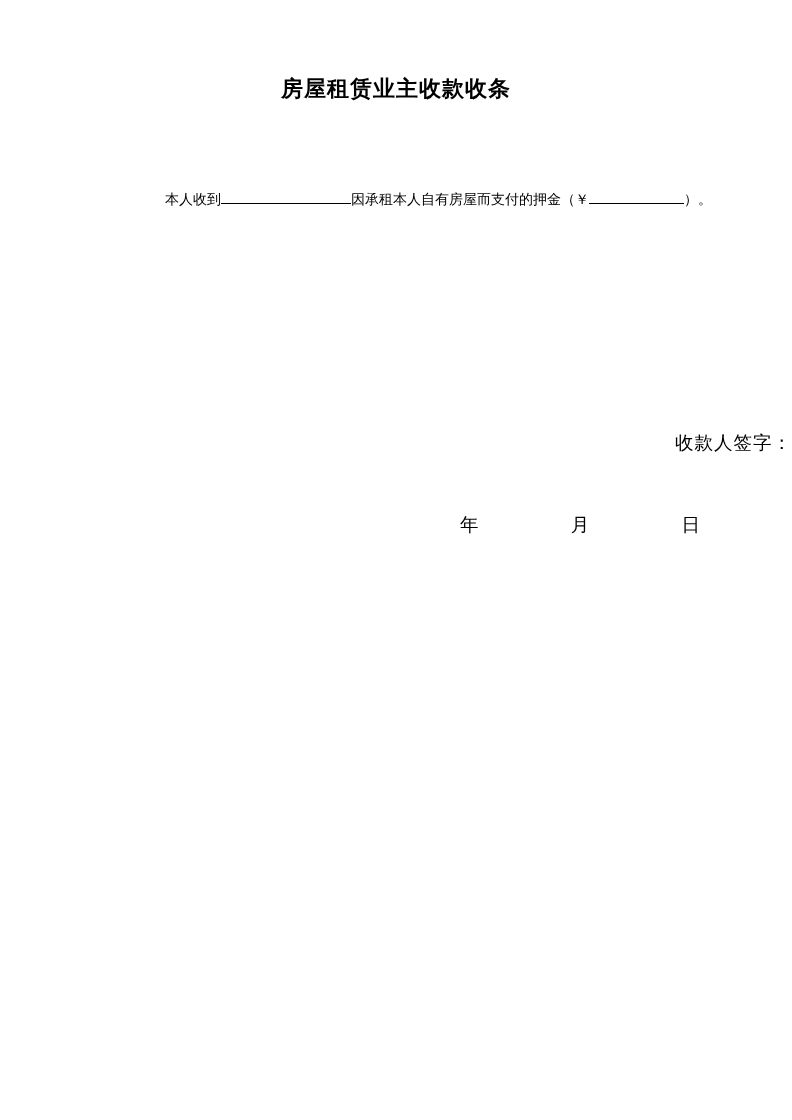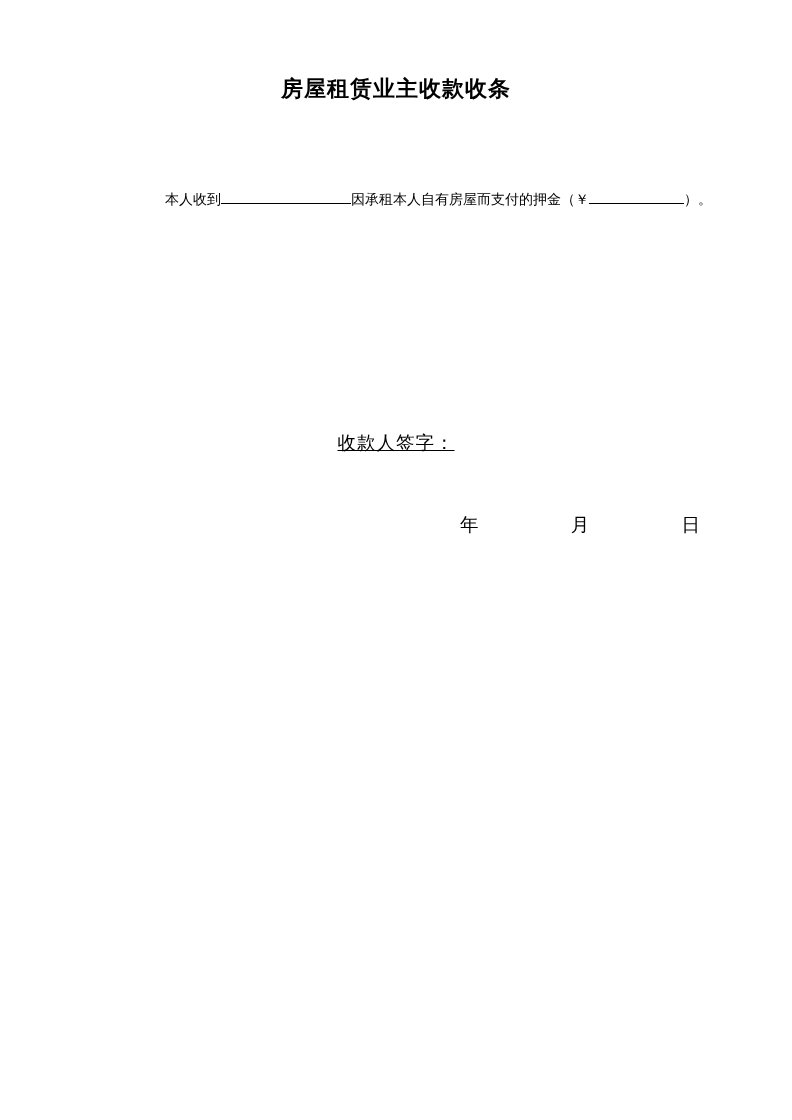--- a/index.html
+++ b/index.html
@@ -65,25 +65,24 @@
   .blank.w-amount { width: 130px; }
   .blank.w-money  { width: 95px; }
   .blank.w-district { width: 78px; }
   .blank.w-address { width: 172px; }
 
   .signature-line {
     position: absolute;
     top: 430px;
     left: 0;
     width: 792px;
-    text-align: center;
+    text-align: right;
     font-size: 18.5px;
     font-family: "DejaVu Serif", "Liberation Serif", serif;
     letter-spacing: 1px;
-    text-decoration: underline;
   }
 
   .date-line {
     position: absolute;
     top: 512px;
     left: 460px;
     width: 240px;
     font-size: 18.5px;
     font-family: "DejaVu Serif", "Liberation Serif", serif;
     display: flex;

